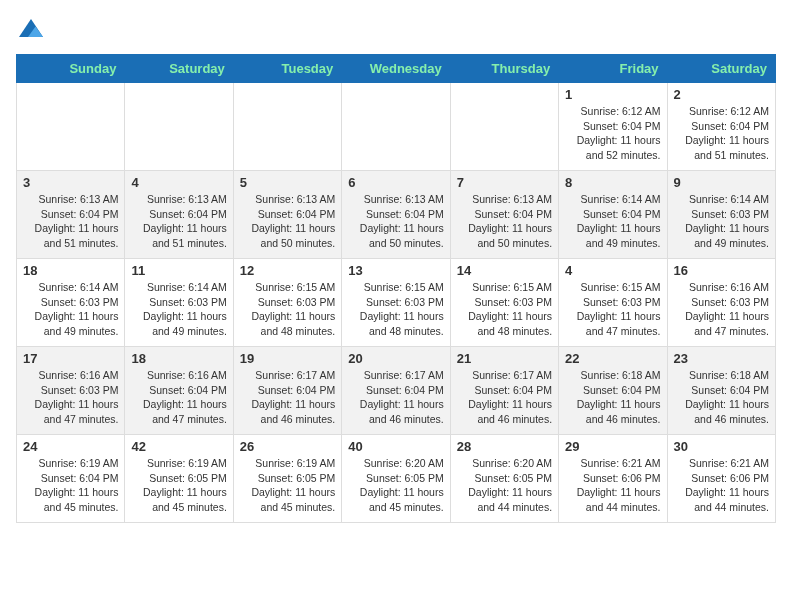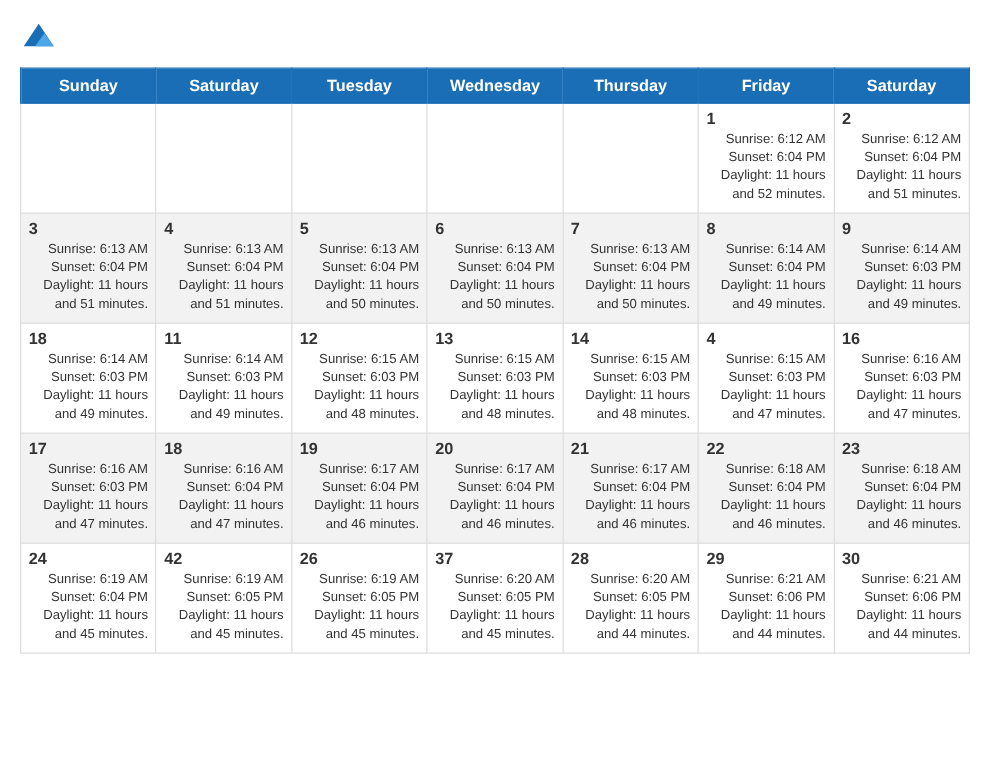--- a/index.html
+++ b/index.html
@@ -52,24 +52,24 @@
       font-size: 16px;
       color: #555;
     }
     .calendar {
       width: 100%;
       border-collapse: collapse;
       border: 1px solid #ccc;
     }
     .calendar th {
       background: #1a6eb5;
-      color: #ffffff;
+      color: #86efac;
       font-size: 13px;
       font-weight: bold;
-      text-align: center;
+      text-align: right;
       padding: 6px 8px;
       border: 1px solid #1a6eb5;
     }
     .calendar td {
       vertical-align: top;
       border: 1px solid #ddd;
       padding: 4px 6px;
       width: calc(100% / 7);
       height: 88px;
       background: #fff;
@@ -320,21 +320,21 @@
 and 45 minutes.</div>
         </td>
         <td>
           <span class="day-num">26</span>
           <div class="day-info" style="white-space: pre-line;">Sunrise: 6:19 AM
 Sunset: 6:05 PM
 Daylight: 11 hours
 and 45 minutes.</div>
         </td>
         <td>
-          <span class="day-num">37</span>
+          <span class="day-num">40</span>
           <div class="day-info" style="white-space: pre-line;">Sunrise: 6:20 AM
 Sunset: 6:05 PM
 Daylight: 11 hours
 and 45 minutes.</div>
         </td>
         <td>
           <span class="day-num">28</span>
           <div class="day-info" style="white-space: pre-line;">Sunrise: 6:20 AM
 Sunset: 6:05 PM
 Daylight: 11 hours

